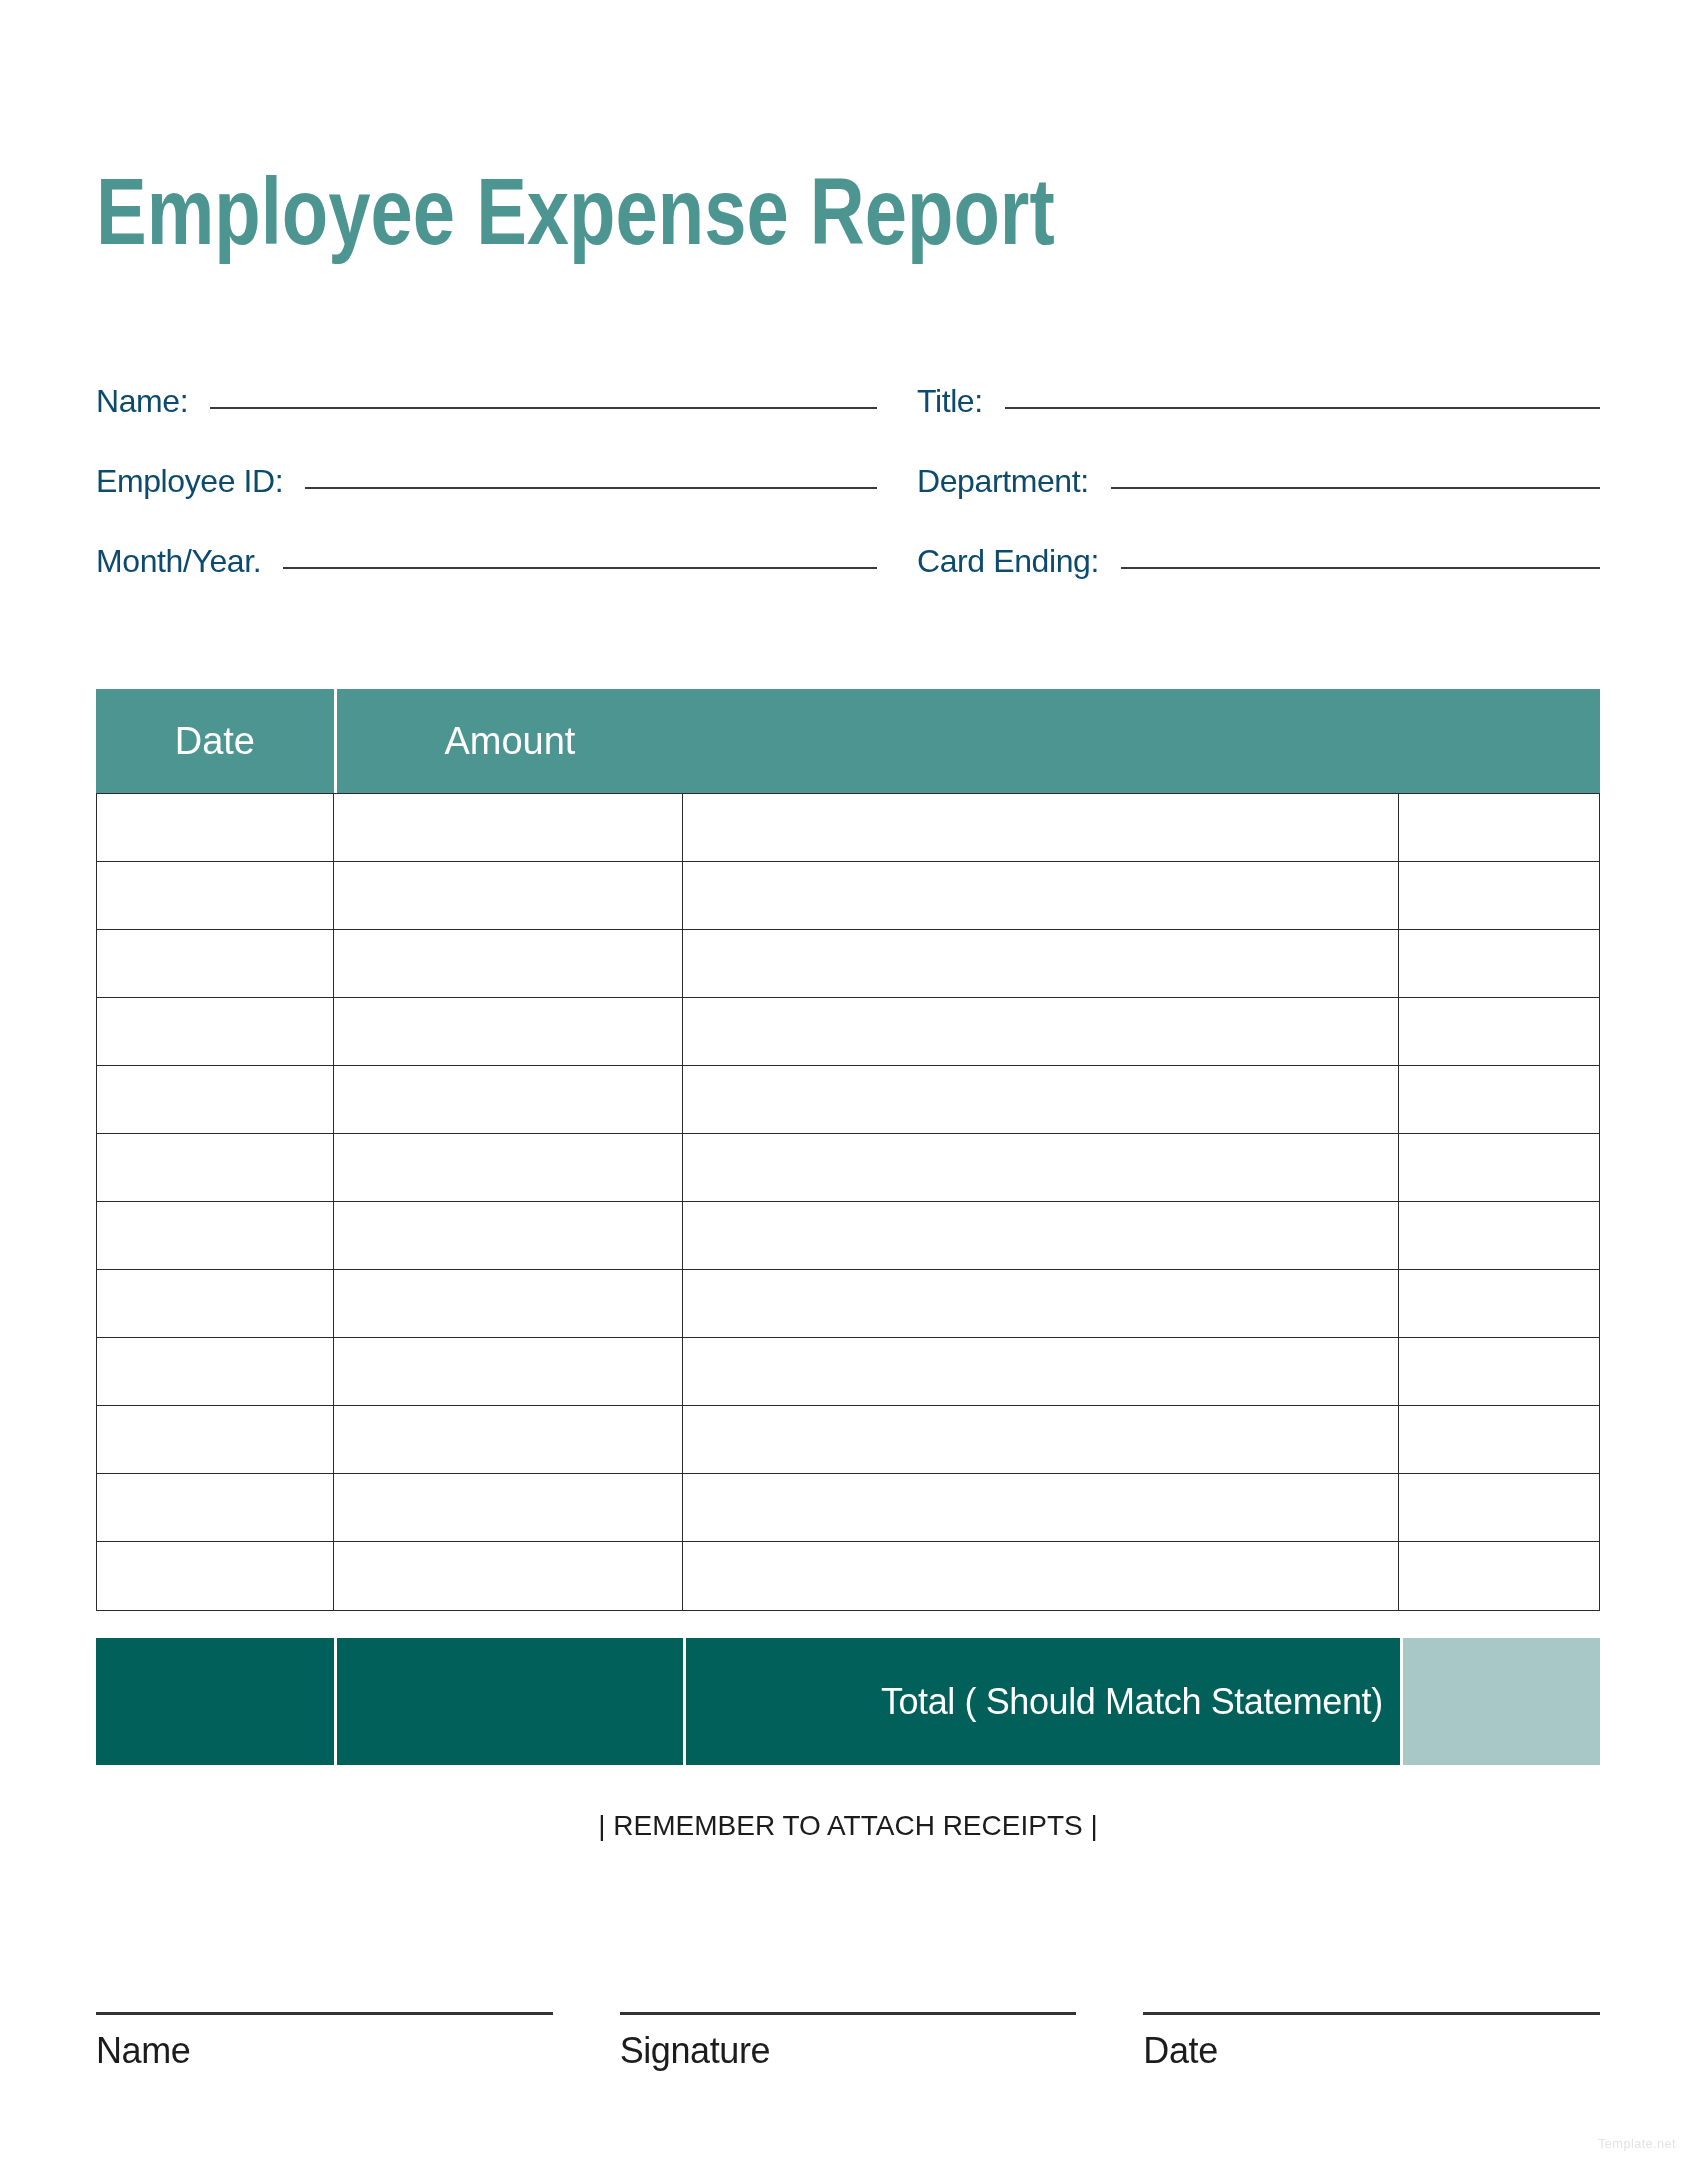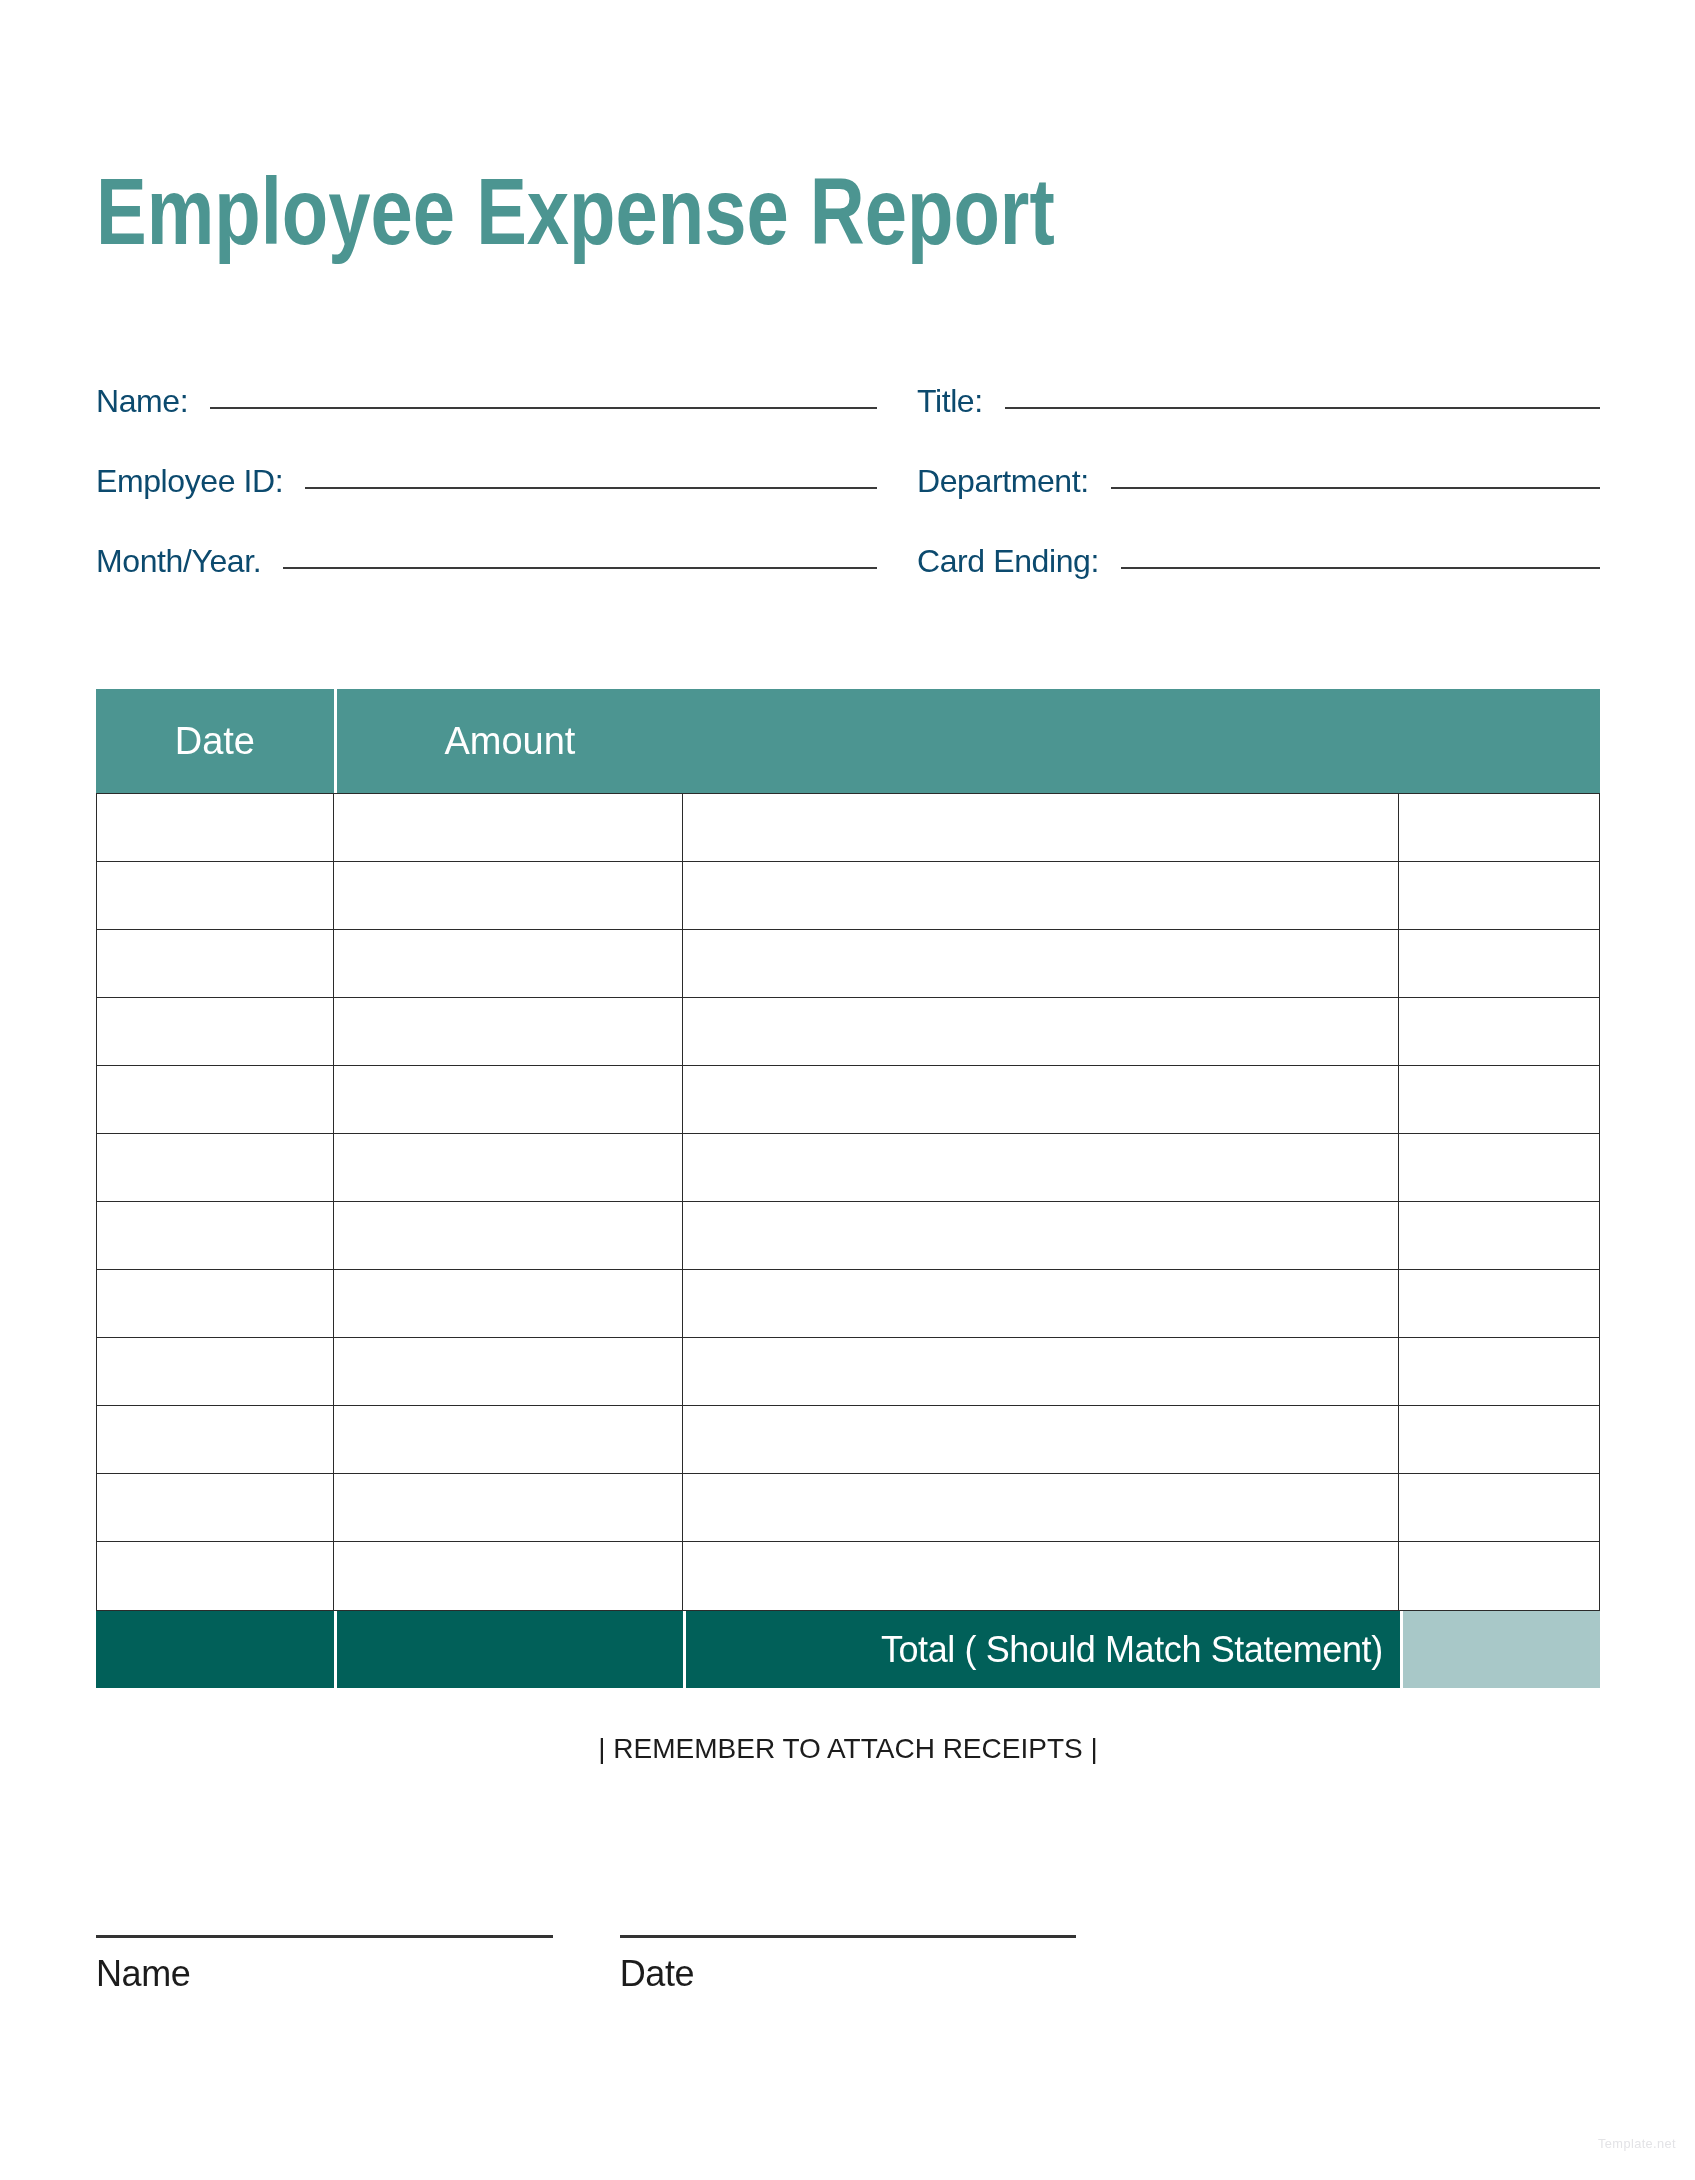--- a/index.html
+++ b/index.html
@@ -77,21 +77,22 @@
     height: 68px;
     box-sizing: border-box;
   }
   .tr:not(:last-child) { border-bottom: 1.7px solid #2b2b2b; }
   .td { box-sizing: border-box; background: #ffffff; }
   .td:not(:last-child) { border-right: 1.7px solid #2b2b2b; }
 
   .tfoot {
     display: grid;
     grid-template-columns: 279fr 410fr 841fr 235fr;
-    height: 77px;
+    height: 127px;
+    margin-top: 27px;
   }
   .tf-cell { box-sizing: border-box; }
   .tf-cell + .tf-cell { border-left: 3.4px solid #ffffff; }
   .tf-cell.dark { background: #016059; }
   .tf-cell.light { background: #a8c8c8; }
   .total-label-cell {
     display: flex;
     align-items: center;
     justify-content: flex-end;
     padding-right: 17px;
@@ -262,19 +263,23 @@
 
   <div class="notice">| REMEMBER TO ATTACH RECEIPTS |</div>
 
   <div class="signatures" id="signatures">
       <div class="sig-col">
         <div class="sig-line"></div>
         <div class="sig-label">Name</div>
       </div>
       <div class="sig-col">
         <div class="sig-line"></div>
+        <div class="sig-label">Signature</div>
+      </div>
+      <div class="sig-col">
+        <div class="sig-line"></div>
         <div class="sig-label">Date</div>
       </div>
     </div>
 
   <div class="watermark">Template.net</div>
 </div>
 
 
 </body></html>

